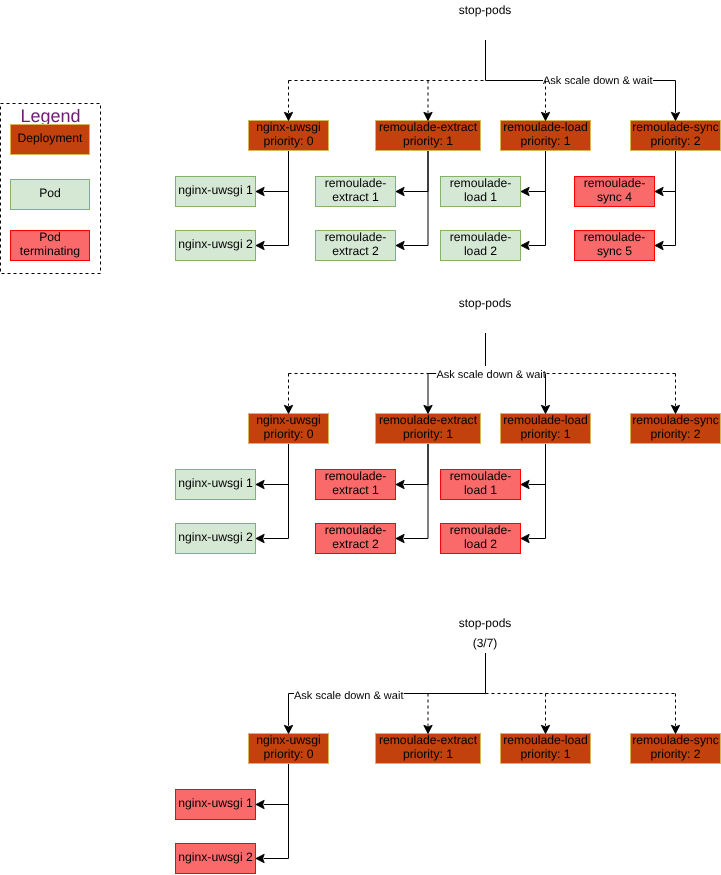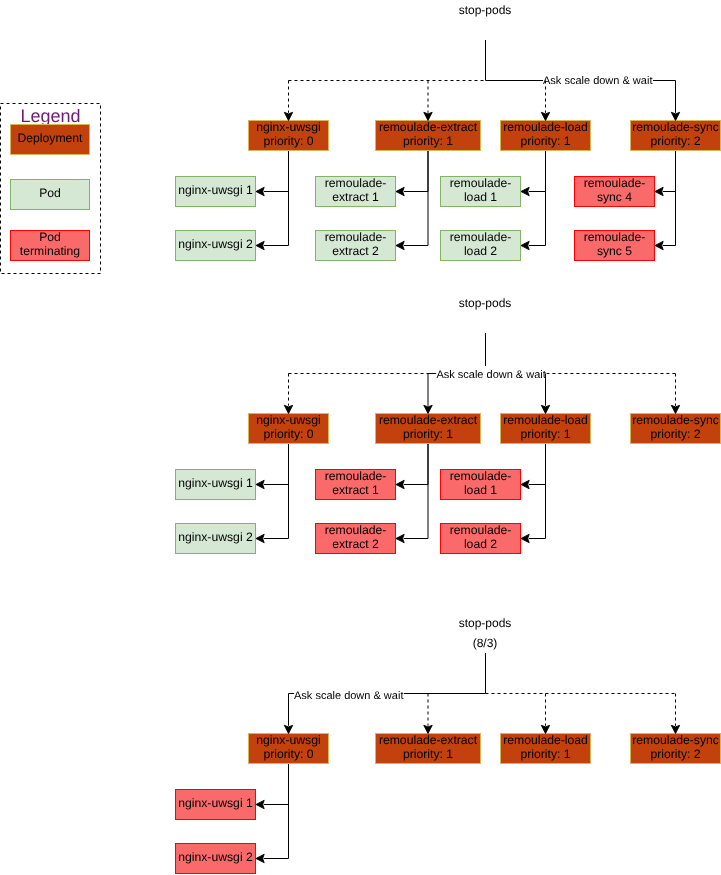--- a/index.html
+++ b/index.html
@@ -125,21 +125,21 @@
 <div class="node terminating" style="left:440px;top:523px;width:81px;height:31px;">
       <span>remoulade-</span>
       <span>load 2</span>
     </div>
 <div class="node dep" style="left:630px;top:413px;width:91px;height:31px;">
       <span>remoulade-sync</span>
       <span>priority: 2</span>
     </div>
 <div class="title" style="left:405px;top:613px;width:160px;">
       <span>stop-pods</span>
-      <span>(8/3)</span>
+      <span>(3/7)</span>
     </div>
 <div class="node dep" style="left:248px;top:733px;width:81px;height:31px;">
       <span>nginx-uwsgi</span>
       <span>priority: 0</span>
     </div>
 <div class="node terminating" style="left:175px;top:789px;width:81px;height:31px;">
       <span>nginx-uwsgi 1</span>
     </div>
 <div class="node terminating" style="left:175px;top:843px;width:81px;height:31px;">
       <span>nginx-uwsgi 2</span>

